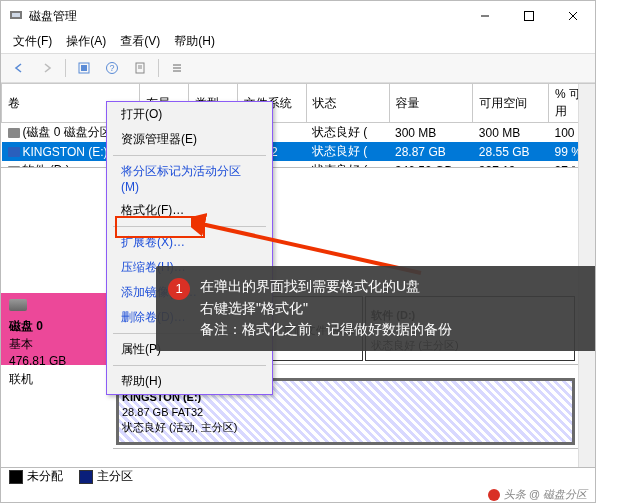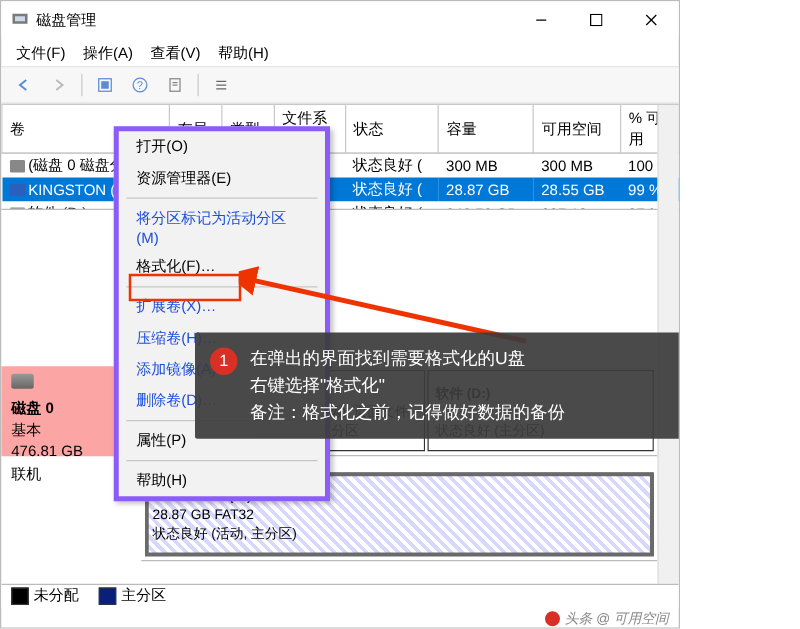--- a/index.html
+++ b/index.html
@@ -1,51 +1,51 @@
 <!DOCTYPE html>
 <html><head>
 <meta charset="utf-8">
 <style>
 html,body{margin:0;padding:0;font-family:"Microsoft YaHei","Segoe UI",sans-serif;font-size:12px;background:#fff;color:#000}
-.window{width:544px;height:503px;border:1px solid #bbb;box-sizing:border-box;position:relative;overflow:hidden;background:#fff}
+.window{width:596px;height:503px;border:1px solid #bbb;box-sizing:border-box;position:relative;overflow:hidden;background:#fff}
 .titlebar{height:30px;display:flex;align-items:center;padding:0 0 0 8px;background:#fff}
 .titlebar .title{flex:1;font-size:12px}
 .titlebar .btn{width:44px;height:30px;display:flex;align-items:center;justify-content:center}
 .titlebar .btn svg{width:10px;height:10px}
-.menubar{height:22px;display:flex;align-items:center;padding:0 6px;gap:2px;border-bottom:1px solid #ddd}
+.menubar{height:22px;display:flex;padding:0 6px;gap:2px;border-bottom:1px solid #ddd}
 .menubar .item{padding:2px 6px}
 .toolbar{height:28px;display:flex;align-items:center;padding:0 6px;gap:4px;border-bottom:1px solid #ddd;background:#f7f7f7}
 .toolbar .tbtn{width:22px;height:22px;display:flex;align-items:center;justify-content:center;border:1px solid transparent}
 .toolbar .sep{width:1px;height:18px;background:#ccc;margin:0 2px}
 .table-wrap{height:84px;overflow:hidden;border-bottom:1px solid #bbb}
 table.grid{border-collapse:collapse;width:100%;font-size:12px}
 table.grid th{background:#fff;border:1px solid #c9c9c9;text-align:left;padding:2px 6px;font-weight:normal}
 table.grid td{padding:1px 6px;white-space:nowrap}
 tr.sel td{background:#0078d7;color:#fff}
 .disk-icon{display:inline-block;width:12px;height:10px;background:#888;margin-right:3px;vertical-align:middle;border-radius:1px}
 .disk-icon.blue{background:#2a5fbd}
 
-.ctxmenu{position:absolute;left:90px;top:100px;width:165px;background:#f2f2f2;border:4px solid #8b5cf6;box-shadow:2px 2px 4px rgba(0,0,0,.25);z-index:20}
+.ctxmenu{position:absolute;left:105px;top:100px;width:165px;background:#f2f2f2;border:1px solid #8b5cf6;box-shadow:2px 2px 4px rgba(0,0,0,.25);z-index:20}
 .ctxmenu .mi{padding:4px 14px;font-size:12px}
 .ctxmenu .mi.dis{color:#1d4ed8}
 .ctxmenu hr{border:none;border-top:1px solid #c7c7c7;margin:3px 6px}
 .ctxmenu .hl{position:absolute;border:2px solid #e30;left:8px;top:114px;width:86px;height:18px;pointer-events:none}
 
 .arrow{position:absolute;left:190px;top:152px;z-index:25;pointer-events:none}
 
 .callout{position:absolute;left:155px;top:265px;width:415px;background:rgba(60,60,60,.93);color:#fff;padding:10px 12px 10px 44px;font-size:14px;line-height:1.55;z-index:30;border-radius:2px}
 .callout .badge{position:absolute;left:12px;top:12px;width:22px;height:22px;border-radius:50%;background:#d93025;color:#fff;display:flex;align-items:center;justify-content:center;font-size:13px}
 .hdicon{display:inline-block;width:18px;height:12px;background:linear-gradient(#999,#666);border-radius:2px;margin-bottom:2px}
 .part{border:1px solid #333;flex:1;display:flex;flex-direction:column;font-size:11px;overflow:hidden}
 .part .cap{height:10px;background:#0a1f7a}
 .part .body{flex:1;padding:11px 5px;line-height:1.35;background:#fff}
 .part.sel{outline:3px solid #6a6a6a;outline-offset:-3px}
 .part .body.hatch{background:repeating-linear-gradient(45deg,#d8d8ff,#d8d8ff 3px,#fff 3px,#fff 6px)}
 
-.sidebox{position:absolute;left:0;width:110px;border-right:1px solid #bbb;box-sizing:border-box;padding:6px 8px;font-size:12px;line-height:1.45;background:#fca5a5}
+.sidebox{position:absolute;left:0;width:110px;border-right:1px solid #bbb;box-sizing:border-box;padding:6px 8px;font-size:12px;line-height:1.45;background:#ec4899}
 
 .footer{position:absolute;left:0;right:0;bottom:16px;height:18px;border-top:1px solid #bbb;display:flex;align-items:flex-start;padding:0 8px;gap:16px;font-size:12px;background:#fff}
 .legend-sw{display:inline-block;width:12px;height:12px;border:1px solid #333;vertical-align:middle;margin-right:4px}
 .legend-sw.black{background:#000}
 .legend-sw.blue{background:#0a1f7a}
 .watermark{position:absolute;right:8px;bottom:0;height:15px;font-size:11px;color:#888;font-style:italic;display:flex;align-items:center;gap:4px}
 .wm-ico{width:12px;height:12px;border-radius:50%;background:#d93025;display:inline-block}
 
 .vscroll{position:absolute;right:0;width:16px;background:#f0f0f0;border-left:1px solid #ddd}
 </style>
@@ -248,16 +248,16 @@
 
   <div class="callout">
     <div class="badge">1</div>
     <div>在弹出的界面找到需要格式化的U盘</div>
     <div>右键选择"格式化"</div>
     <div>备注：格式化之前，记得做好数据的备份</div>
   </div>
 
   <div class="watermark">
     <span class="wm-ico"></span>
-    <span>头条 @ 可用空间</span>
+    <span>头条 @ 磁盘分区</span>
   </div>
 
 </div>
 
 </body></html>

